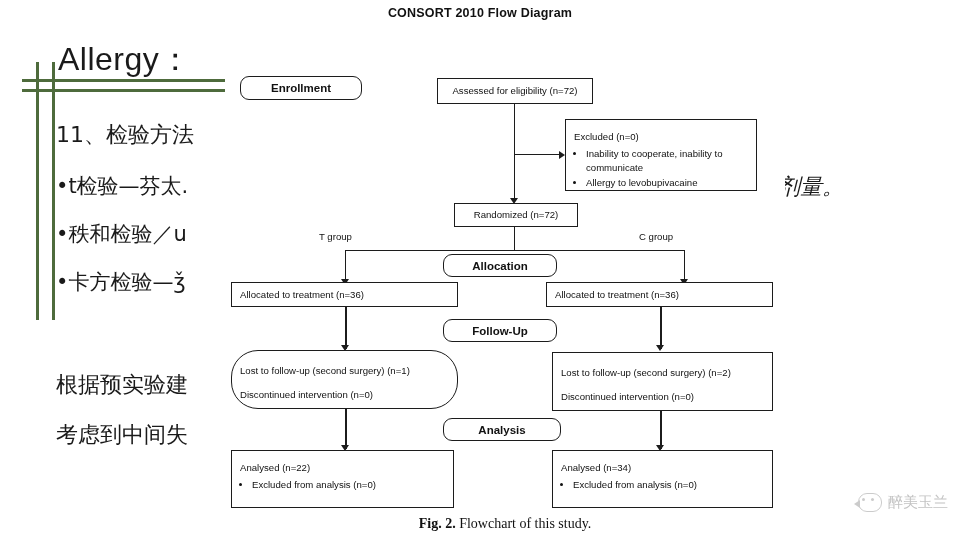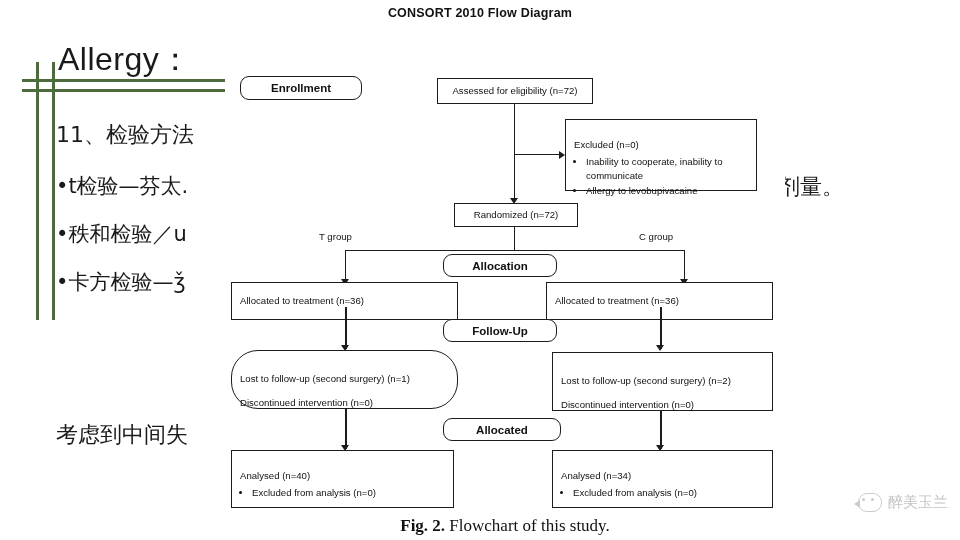--- a/index.html
+++ b/index.html
@@ -34,47 +34,48 @@
   .li-2{top:172px;}
   .li-3{top:220px;}
   .li-4{top:268px;}
   .li-5{top:370px;font-size:22px;}
   .li-6{top:420px;font-size:22px;}
 
   .right-tail{
     position:absolute;left:778px;top:172px;
     font-size:22px;color:#1a1a1a;white-space:nowrap;
     font-family:"DejaVu Sans","Liberation Sans",sans-serif;
+    font-style:italic;
   }
 
   
   #figure-layer{
     position:absolute;left:225px;top:0px;width:560px;height:540px;
     background:#ffffff;
   }
   
   .fig-title{
     position:absolute;left:0;top:0;width:960px;height:26px;
     background:#fff;
     text-align:center;font-weight:bold;font-size:12.5px;color:#111;
     line-height:26px;letter-spacing:.2px;
   }
   .fig-caption{
     position:absolute;left:225px;top:516px;width:560px;
-    text-align:center;font-size:17px;color:#111;
+    text-align:center;font-size:14px;color:#111;
     font-family:"Liberation Serif","DejaVu Serif",serif;
   }
   .fig-caption b{font-weight:bold;}
 
   
   .node{
     position:absolute;box-sizing:border-box;
     border:1.3px solid #1c1c1c;background:#fff;
     font-size:9.6px;line-height:1.45;color:#111;
-    padding:18px 8px;
+    padding:10px 8px;
   }
   .node.center-txt{display:flex;align-items:center;justify-content:center;text-align:center;padding:2px 6px;}
   .stage{
     position:absolute;box-sizing:border-box;
     border:1.4px solid #1c1c1c;border-radius:9px;background:#fff;
     font-weight:bold;font-size:11.5px;color:#111;
     display:flex;align-items:center;justify-content:center;
     z-index:4;
   }
   .node ul{margin:3px 0 0 0;padding-left:12px;}
@@ -129,20 +130,21 @@
 
   <div class="rule rule-h1"></div>
   <div class="rule rule-h2"></div>
   <div class="rule rule-v1"></div>
   <div class="rule rule-v2"></div>
 
   <div class="line-item li-1">11、检验方法</div>
   <div class="line-item li-2">•t检验—芬太.</div>
   <div class="line-item li-3">•秩和检验／u</div>
   <div class="line-item li-4">•卡方检验—ǯ</div>
+  <div class="line-item li-5">根据预实验建</div>
   <div class="line-item li-6">考虑到中间失</div>
 
   <div class="right-tail">剂量。</div>
 </div>
 
 <div id="figure-layer"></div>
 
 <div class="fig-title">CONSORT 2010 Flow Diagram</div>
 
 <div class="stage" style="left:240px;top:76px;width:122px;height:24px;">Enrollment</div>
@@ -194,24 +196,24 @@
 <div class="node" style="left:552px;top:352px;width:221px;height:59px;">
   <div style="margin:3px 0 10px 0;">Lost to follow-up (second surgery) (n=2)</div>
   <div>Discontinued intervention  (n=0)</div>
 </div>
 
 <div class="ln" style="left:345px;top:409px;width:1.6px;height:40px;"></div>
 <div class="arrow-d" style="left:341px;top:445px;"></div>
 <div class="ln" style="left:660px;top:411px;width:1.6px;height:38px;"></div>
 <div class="arrow-d" style="left:656px;top:445px;"></div>
 
-<div class="stage" style="left:443px;top:418px;width:118px;height:23px;">Allocated</div>
+<div class="stage" style="left:443px;top:418px;width:118px;height:23px;">Analysis</div>
 
 <div class="node" style="left:231px;top:450px;width:223px;height:58px;">
-  <div class="hd">Analysed  (n=40)</div>
+  <div class="hd">Analysed  (n=22)</div>
   <ul>
       <li>Excluded from analysis  (n=0)</li>
     </ul>
 </div>
 <div class="node" style="left:552px;top:450px;width:221px;height:58px;">
   <div class="hd">Analysed  (n=34)</div>
   <ul>
       <li>Excluded from analysis  (n=0)</li>
     </ul>
 </div>

